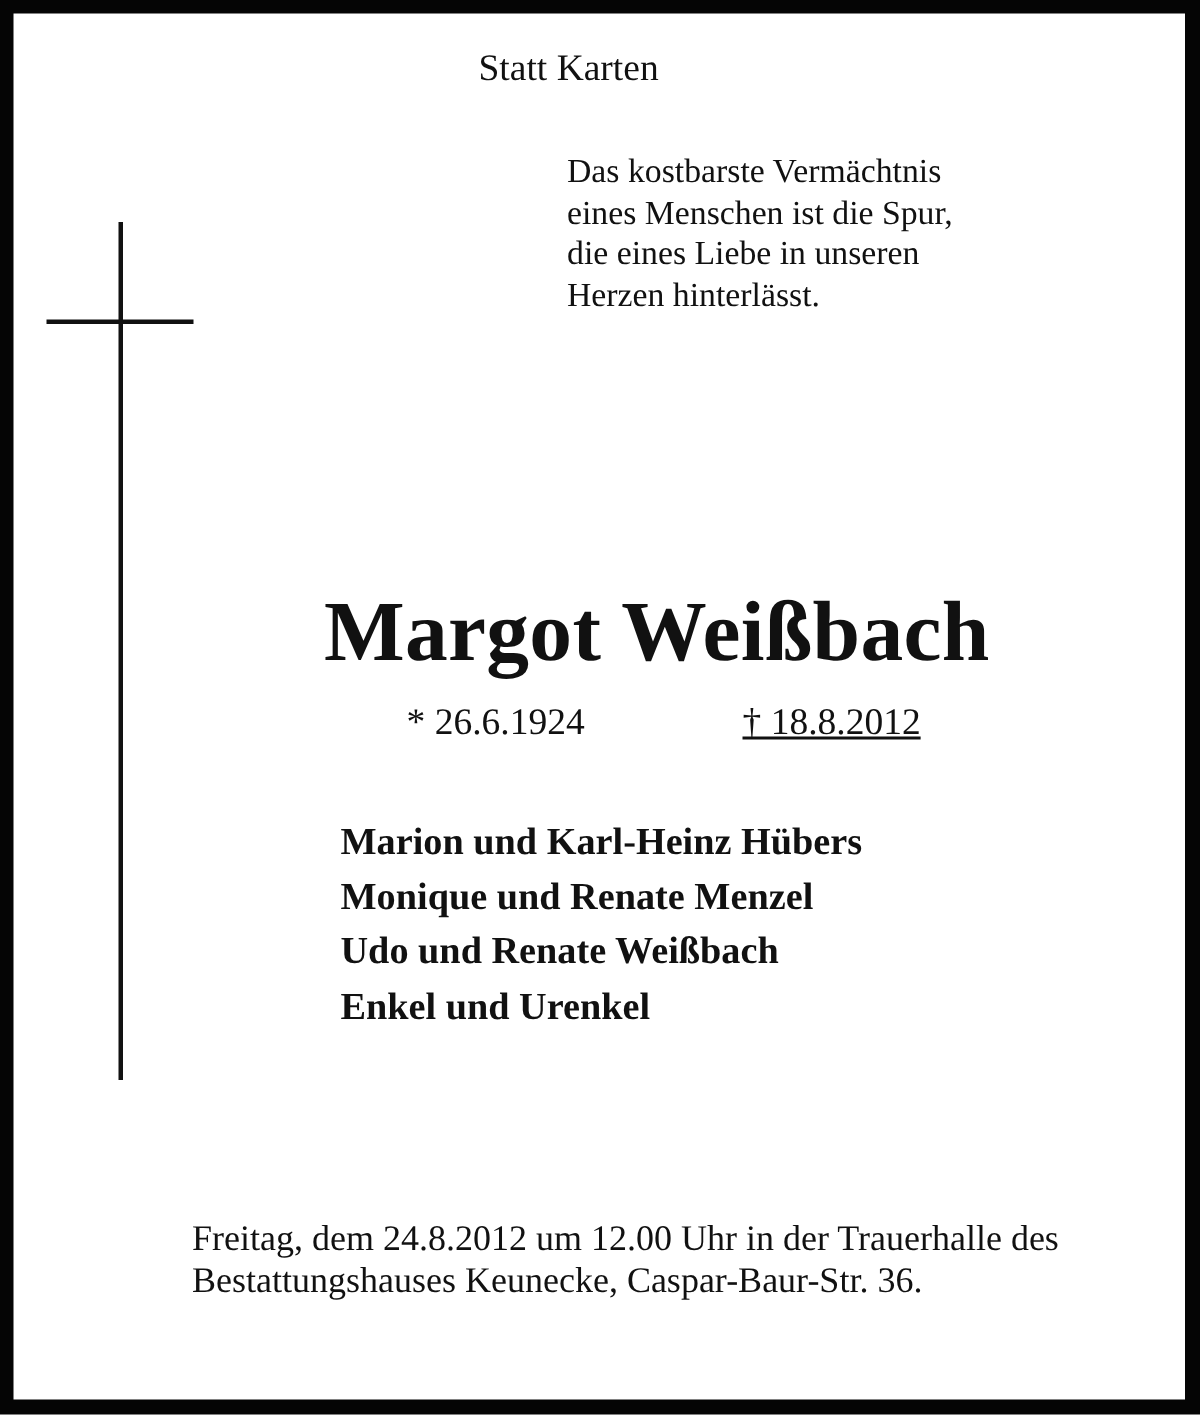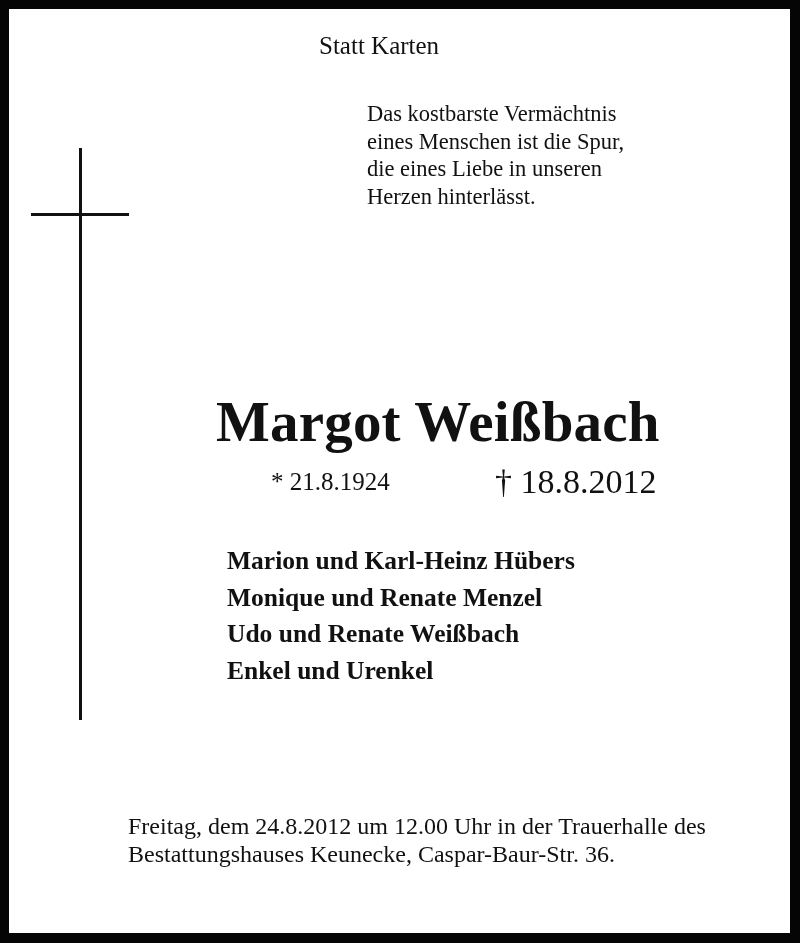--- a/index.html
+++ b/index.html
@@ -13,29 +13,29 @@
     border-right: 10px solid #050505;
     border-bottom: 10px solid #050505;
     background: #ffffff;
     color: #111111;
     font-family: "Liberation Serif", "DejaVu Serif", serif;
     padding-left: 20px;
   }
   .abs { position: absolute; white-space: nowrap; }
   
   .header { left: 310px; top: 22px; font-size: 25px; line-height: 30px; }
-  .quote { left: 358px; top: 91px; font-size: 22.5px; line-height: 27.5px; }
+  .quote { left: 369px; top: 91px; font-size: 22.5px; line-height: 27.5px; }
   .quote div { white-space: nowrap; }
   .cross-v { position: absolute; left: 70px; top: 139px; width: 3px; height: 572px; background: #111; }
   .cross-h { position: absolute; left: 22px; top: 204px; width: 98px; height: 3px; background: #111; }
   .intro { left: 119px; top: 240px; font-size: 26px; line-height: 29px; }
   .intro div { white-space: nowrap; }
   .name { left: 207px; top: 379px; font-size: 57px; line-height: 68px; font-weight: bold; letter-spacing: 0.2px; }
   .birth { left: 262px; top: 458px; font-size: 25px; line-height: 30px; }
-  .death { left: 486px; top: 458px; font-size: 34px; line-height: 30px; }
+  .death { left: 486px; top: 458px; font-size: 25px; line-height: 30px; text-decoration: underline; }
   .family { left: 218px; top: 534px; font-size: 25.5px; line-height: 36.5px; font-weight: bold; }
   .family div { white-space: nowrap; }
   .address { left: 119px; top: 746px; font-size: 25px; line-height: 30px; }
   .ceremony { left: 119px; top: 803px; font-size: 24px; line-height: 28px; }
   .ceremony div { white-space: nowrap; }
 </style>
 </head>
 <body>
 
 <div class="frame">
@@ -50,21 +50,21 @@
   </div>
 
   <div>
     <div class="cross-v"></div>
     <div class="cross-h"></div>
   </div>
 
 
   <div class="abs name">Margot Weißbach</div>
 
-  <div class="abs birth">* 21.8.1924</div>
+  <div class="abs birth">* 26.6.1924</div>
   <div class="abs death">† 18.8.2012</div>
 
   <div class="abs family">
     <div>Marion und Karl-Heinz Hübers</div>
     <div>Monique und Renate Menzel</div>
     <div>Udo und Renate Weißbach</div>
     <div>Enkel und Urenkel</div>
   </div>
 
 

